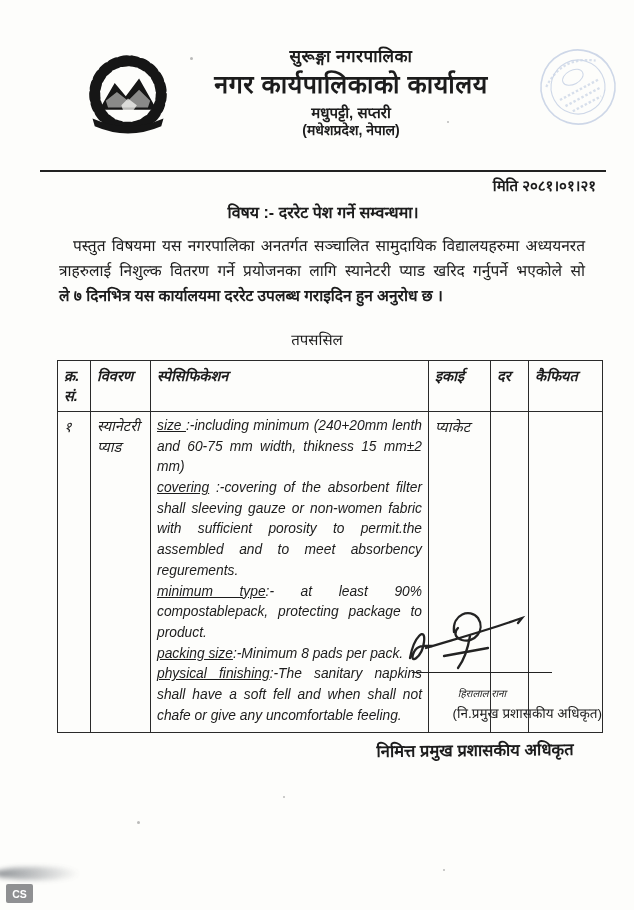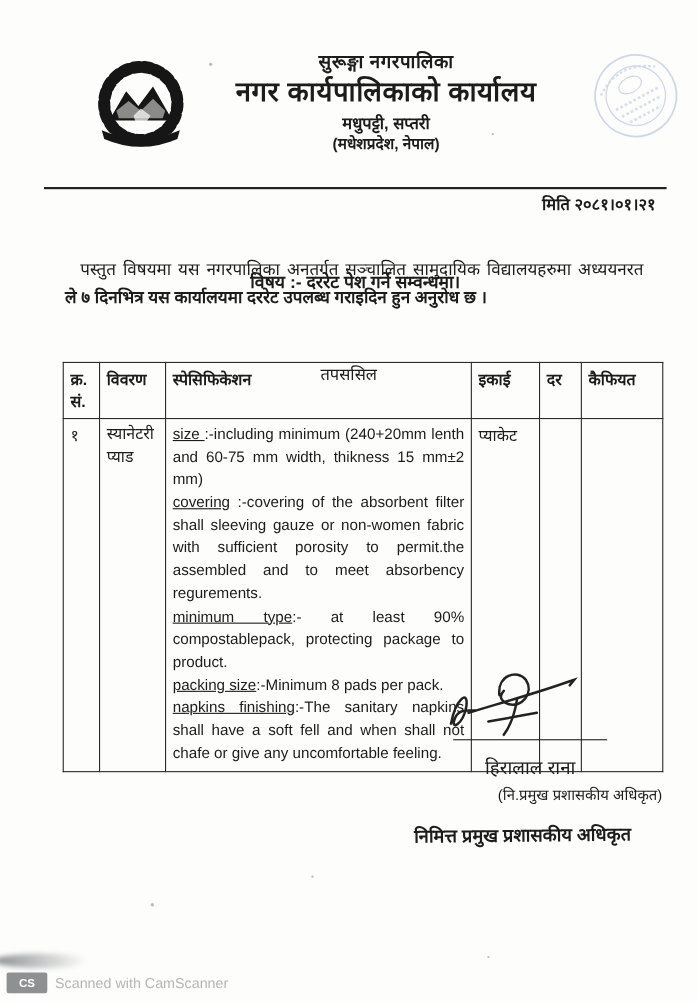--- a/index.html
+++ b/index.html
@@ -22,67 +22,68 @@
   }
   .head-municipality { font-size: 17px; letter-spacing: .5px; }
   .head-office { font-size: 25px; margin-top: 2px; letter-spacing: .5px; }
   .head-address { font-size: 15px; margin-top: 3px; }
   .head-province { font-size: 14px; }
   .round-stamp { position: absolute; right: 6px; top: 32px; width: 100px; height: 118px; opacity: .75; }
 
   .head-rule { position: absolute; left: 40px; right: 28px; top: 170px; border-top: 2px solid #222; }
 
   .date-line { position: absolute; top: 175px; right: 38px; font-size: 15px; font-weight: 600; }
-  .subject-line { position: absolute; top: 201px; left: 12px; right: 0; text-align: center; font-size: 16px; font-weight: bold; margin-top: 44px; }
+  .subject-line { position: absolute; top: 201px; left: 12px; right: 0; text-align: center; font-size: 16px; font-weight: bold; }
 
   
   .body-par { position: absolute; top: 233px; left: 45px; right: 49px; font-size: 15.5px; line-height: 25px; }
   .jline { text-align: justify; text-align-last: justify; white-space: normal; }
   .lastline { text-align: left; padding-left: 14px; font-weight: bold; }
   .body-par .l1 { padding-left: 28px; }
   .body-par .l2 { padding-left: 14px; }
 
   .schedule-heading { position: absolute; top: 329px; left: 0; right: 0; text-align: center; font-size: 15px; font-weight: 400; }
 
   
   .rates-table {
-    position: absolute; top: 329px; left: 57px; width: 545px;
+    position: absolute; top: 360px; left: 57px; width: 545px;
     border-collapse: collapse; table-layout: fixed;
     font-size: 14.5px;
+    font-style: italic;
   }
   .rates-table th, .rates-table td {
     border: 1.6px solid #2a2a2a;
     vertical-align: top; text-align: left;
     padding: 4px 6px 6px 6px;
   }
   .rates-table th { font-weight: 600; height: 36px; font-size: 14.5px; }
   .col-sn { width: 33px; } .col-desc { width: 60px; } .col-spec { width: 278px; }
   .col-unit { width: 62px; } .col-rate { width: 38px; } .col-rem { width: 74px; }
   .spec-cell { font-size: 13.8px; line-height: 1.5; padding-top: 5px; }
   .spec-line { text-align: justify; text-align-last: left; }
   .u { text-decoration: underline; margin-top: 20px; }
   .desc-cell { line-height: 1.45; }
 
   
   .sig-block { position: absolute; left: 362px; top: 606px; width: 240px; text-align: center; }
   .sig-scribble { width: 150px; height: 68px; margin-left: 30px; display: block; }
   .sig-line { border-top: 1.6px solid #222; width: 140px; margin: -2px auto 4px auto; }
-  .sig-name { font-size: 17px; margin-top: 13px; }
+  .sig-name { font-size: 10px; margin-top: 13px; font-style: italic; }
   .sig-designation { font-size: 13.5px; margin-top: 4px; text-align: right; }
   .sig-stamp-text { font-size: 16.5px; font-weight: bold; margin-top: 16px; white-space: nowrap; margin-left: -14px; transform: rotate(-.6deg); }
 
   
   .smudge {
     position: absolute; left: -6px; bottom: 30px; width: 86px; height: 13px;
     background: linear-gradient(to right, #676c72, rgba(200,200,200,0));
     border-radius: 50%; filter: blur(2.5px); opacity: .75;
   }
   .scan-footer { position: absolute; left: 6px; bottom: 7px; display: flex; align-items: center; gap: 7px; }
   .cs-badge {
-    width: 37px; height: 19px; background: #8f9092; color: #fff;
+    width: 27px; height: 19px; background: #8f9092; color: #fff;
     font-size: 10.5px; font-weight: bold; border-radius: 2px;
     display: flex; align-items: center; justify-content: center;
   }
   .scan-footer-text { color: #b5b6b8; font-size: 13px; }
 
   .noise { position: absolute; width: 3px; height: 3px; border-radius: 50%; background: #8e8e8e; opacity: .6; }
   .n1 { left: 190px; top: 57px; } .n2 { left: 447px; top: 121px; width: 2px; height: 2px; }
   .n3 { left: 137px; top: 821px; } .n4 { left: 443px; top: 869px; width: 2px; height: 2px; }
   .n5 { left: 283px; top: 796px; width: 2px; height: 2px; }
 </style>
@@ -117,20 +118,21 @@
     </g>
   </svg>
 
   <div class="head-rule"></div>
 
   <div class="date-line">मिति २०८१।०१।२१</div>
   <div class="subject-line">विषय :- दररेट पेश गर्ने सम्वन्धमा।</div>
 
   <div class="body-par">
     <div class="jline l1">पस्तुत विषयमा यस नगरपालिका अनतर्गत सञ्चालित सामुदायिक विद्यालयहरुमा अध्ययनरत</div>
+    <div class="jline l2">त्राहरुलाई निशुल्क वितरण गर्ने प्रयोजनका लागि स्यानेटरी प्याड खरिद गर्नुपर्ने भएकोले सो</div>
     <div class="lastline">ले ७ दिनभित्र यस कार्यालयमा दररेट उपलब्ध गराइदिन हुन अनुरोध छ ।</div>
   </div>
 
   <div class="schedule-heading">तपससिल</div>
 
   <table class="rates-table">
     <colgroup>
       <col class="col-sn">
         <col class="col-desc">
         <col class="col-spec">
@@ -150,21 +152,21 @@
     </thead>
     <tbody>
       <tr>
         <td>१</td>
         <td class="desc-cell">स्यानेटरी प्याड</td>
         <td class="spec-cell">
           <div class="spec-line"><span class="u">size </span><span>:-including minimum (240+20mm lenth and 60-75 mm width, thikness 15 mm±2 mm)</span></div>
           <div class="spec-line"><span class="u">covering</span><span> :-covering of the absorbent filter shall sleeving gauze or non-women fabric with sufficient porosity to permit.the assembled and to meet absorbency regurements.</span></div>
           <div class="spec-line"><span class="u">minimum type</span><span>:- at least 90% compostablepack, protecting package to product.</span></div>
           <div class="spec-line"><span class="u">packing size</span><span>:-Minimum 8 pads per pack.</span></div>
-          <div class="spec-line"><span class="u">napkins finishing</span><span>:-The sanitary napkins shall have a soft fell and when shall not chafe or give any uncomfortable feeling.</span></div>
+          <div class="spec-line"><span class="u">physical finishing</span><span>:-The sanitary napkins shall have a soft fell and when shall not chafe or give any uncomfortable feeling.</span></div>
         </td>
         <td>प्याकेट</td>
         <td></td>
         <td></td>
       </tr>
     </tbody>
   </table>
 
   <div class="sig-block">
     <svg class="sig-scribble" viewBox="0 0 150 68" aria-hidden="true">
@@ -184,16 +186,15 @@
 
   <div class="smudge"></div>
   <div class="noise n1"></div>
   <div class="noise n2"></div>
   <div class="noise n3"></div>
   <div class="noise n4"></div>
   <div class="noise n5"></div>
 
   <div class="scan-footer">
     <span class="cs-badge">CS</span>
-    <span class="scan-footer-text">Scanned with CamScanner</span>
   </div>
 
 </div>
 
 </body></html>

